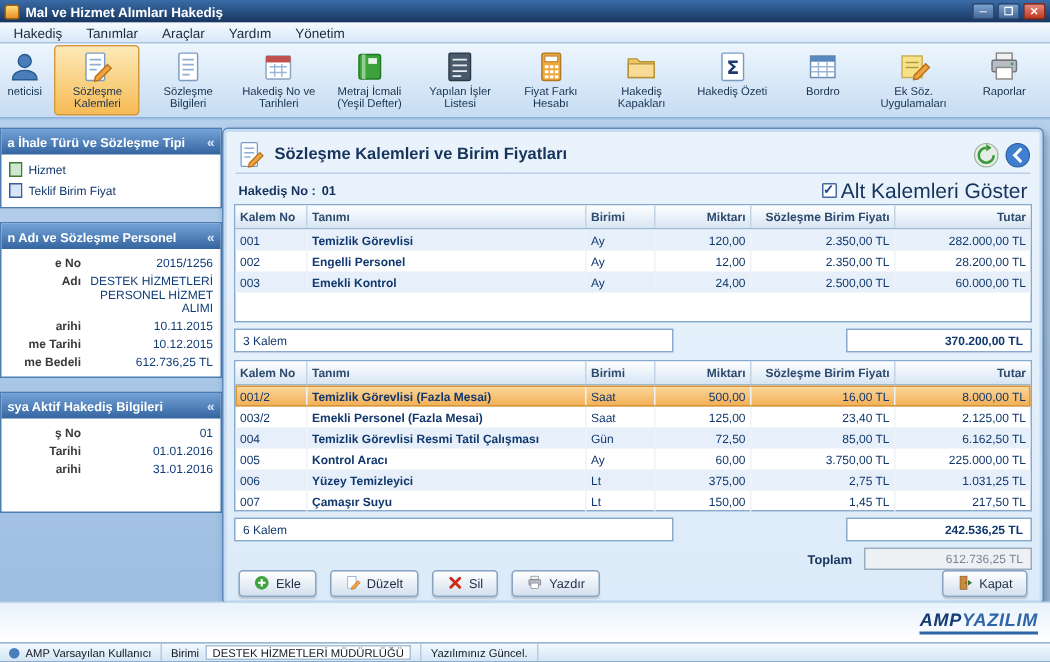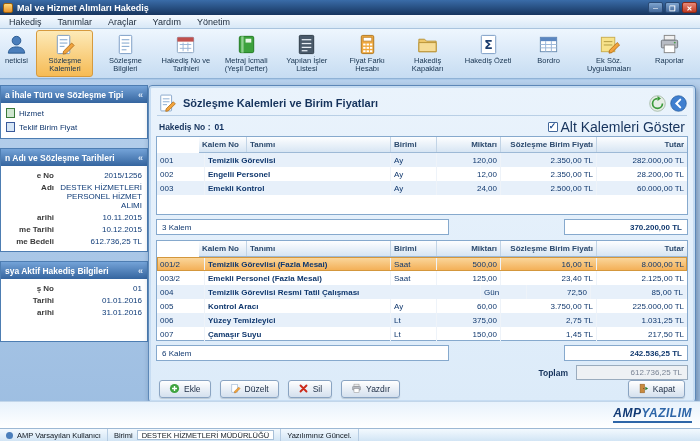--- a/index.html
+++ b/index.html
@@ -74,21 +74,21 @@
   .hk-value { margin-left:4px; font-weight:bold; color:#0c2c5c; }
   .sub-right { margin-left:auto; display:flex; align-items:center; gap:3px; }
   .chk { width:10px; height:10px; border:1px solid #44699c; background:#fff; border-radius:1px;
     display:flex; align-items:center; justify-content:center; font-size:9px; line-height:1; color:#1c4a8c; font-weight:bold; }
   .chk-label { font-size:14px; color:#16335c; }
 
   .grid { position:absolute; left:7px; right:7px; background:#fff; border:1px solid #86a9cd; }
   .grid1 { top:50px; height:79px; }
   .grid2 { top:154px; height:101px; }
   .grid-header { display:flex; height:16px; background:linear-gradient(#fdfeff,#d7e5f3);
-    border-bottom:1px solid #9db9d6; font-size:8px; font-weight:bold; color:#2c4a6e; align-items:center;margin-left:42px; }
+    border-bottom:1px solid #9db9d6; font-size:8px; font-weight:bold; color:#2c4a6e; align-items:center; }
   .gh { padding:0 3px; border-right:1px solid #c2d4e6; height:100%; display:flex; align-items:center; overflow:hidden; white-space:nowrap; }
   .gh.num { justify-content:flex-end; }
   .grow { display:flex; height:14px; font-size:8px; color:#10386e; align-items:center; }
   .grow.alt { background:#e7f0fa; }
   .grow.sel { background:linear-gradient(#fbd9a0,#f3ad52); outline:1px solid #d4973c; outline-offset:-1px; }
   .gc { padding:0 3px; border-right:1px solid #eef3f9; white-space:nowrap; overflow:hidden; height:100%; display:flex; align-items:center; }
   .c0 { width:48px; flex:none; }
   .c1 { flex:1; min-width:0; font-weight:bold; }
   .gh.c1 { font-weight:bold; }
   .c2 { width:46px; flex:none; }
@@ -295,21 +295,21 @@
             <span class="mini-icon"><svg viewBox="0 0 9 10">
                   <rect x="0.5" y="0.5" width="8" height="9" fill="#d6e6f6" stroke="#3a5a9a"></rect>
                 </svg></span>
             <span>Teklif Birim Fiyat</span>
           </div>
         </div>
       </div>
 
       <div class="panel">
         <div class="panel-header">
-          <span>n Adı ve Sözleşme Tarihleri</span>
+          <span>n Adı ve Sözleşme Personel</span>
           <span class="panel-chevron">«</span>
         </div>
         <div class="panel-body">
           <div class="prow">
             <span class="plabel">e No</span>
             <span class="pvalue">2015/1256</span>
           </div>
           <div class="prow">
             <span class="plabel">Adı</span>
             <span class="pvalue">DESTEK HİZMETLERİ PERSONEL HİZMET ALIMI</span>
@@ -450,20 +450,21 @@
             <span class="gc c3">125,00</span>
             <span class="gc c4">23,40 TL</span>
             <span class="gc c5">2.125,00 TL</span>
         </div>
         <div class="grow alt">
           <span class="gc c0">004</span>
             <span class="gc c1">Temizlik Görevlisi Resmi Tatil Çalışması</span>
             <span class="gc c2">Gün</span>
             <span class="gc c3">72,50</span>
             <span class="gc c4">85,00 TL</span>
+            <span class="gc c5">6.162,50 TL</span>
         </div>
         <div class="grow">
           <span class="gc c0">005</span>
             <span class="gc c1">Kontrol Aracı</span>
             <span class="gc c2">Ay</span>
             <span class="gc c3">60,00</span>
             <span class="gc c4">3.750,00 TL</span>
             <span class="gc c5">225.000,00 TL</span>
         </div>
         <div class="grow alt">

